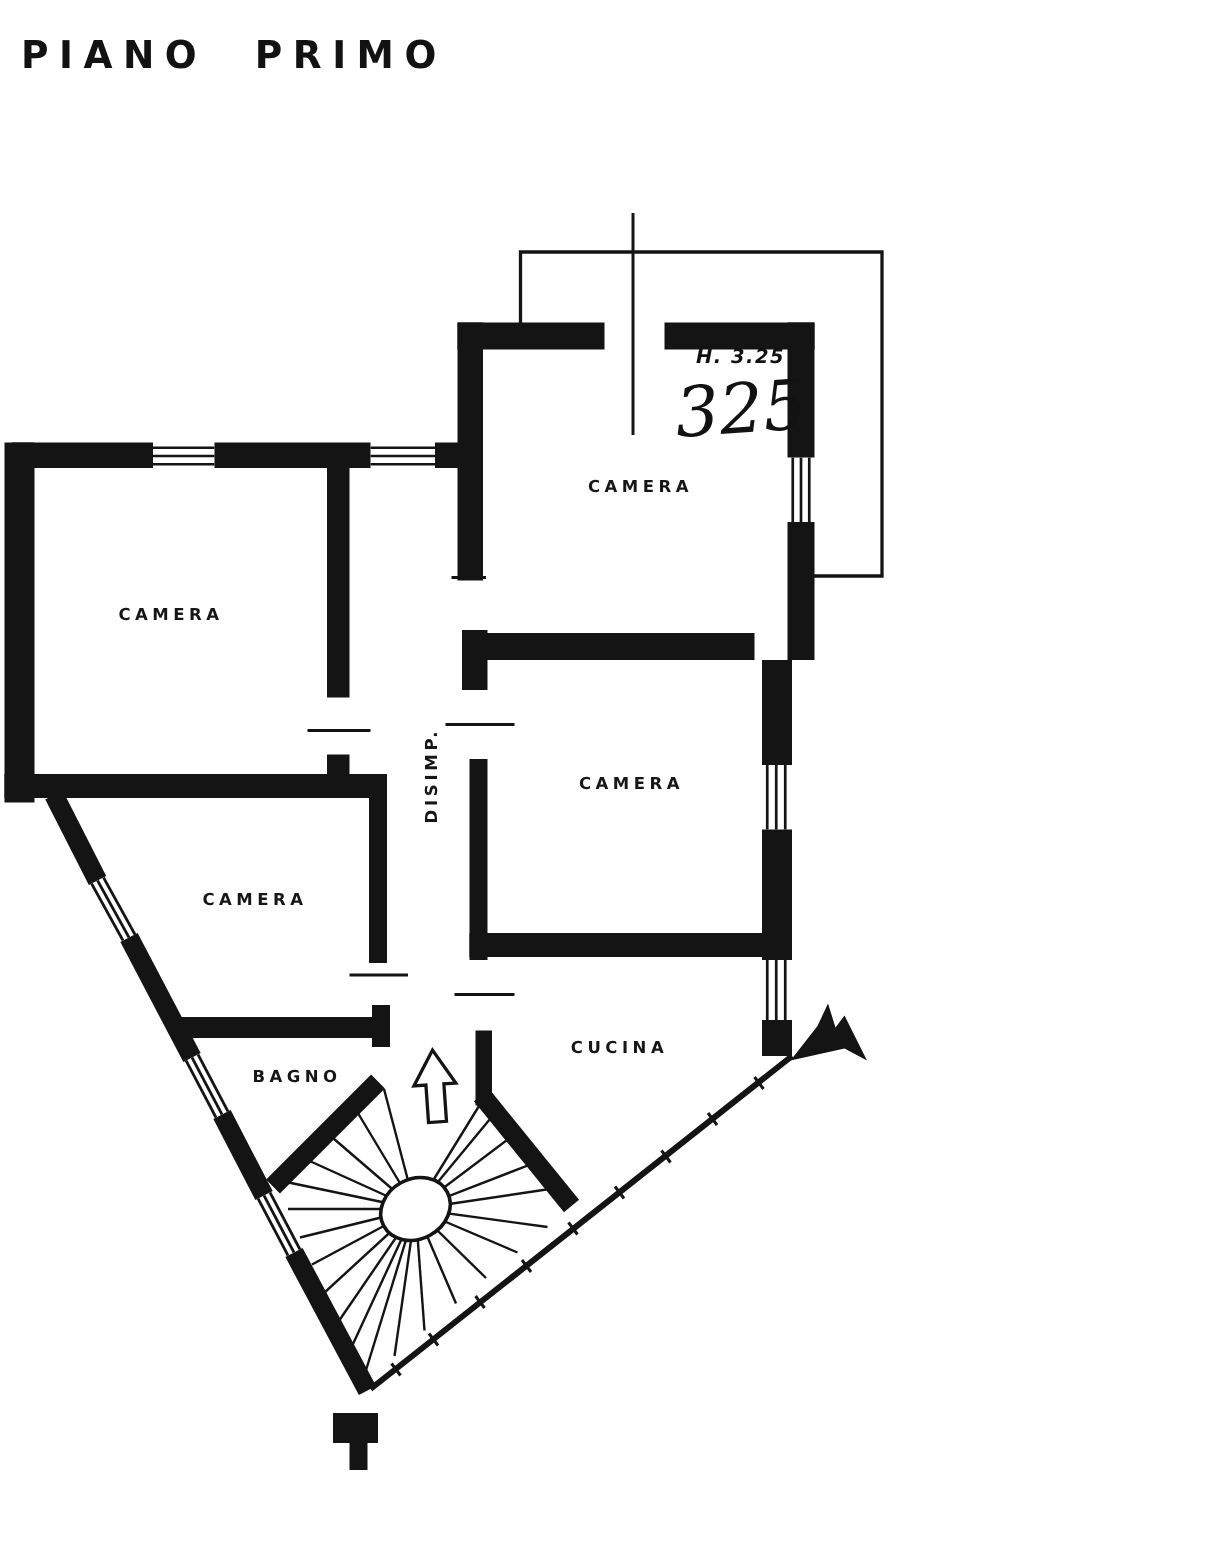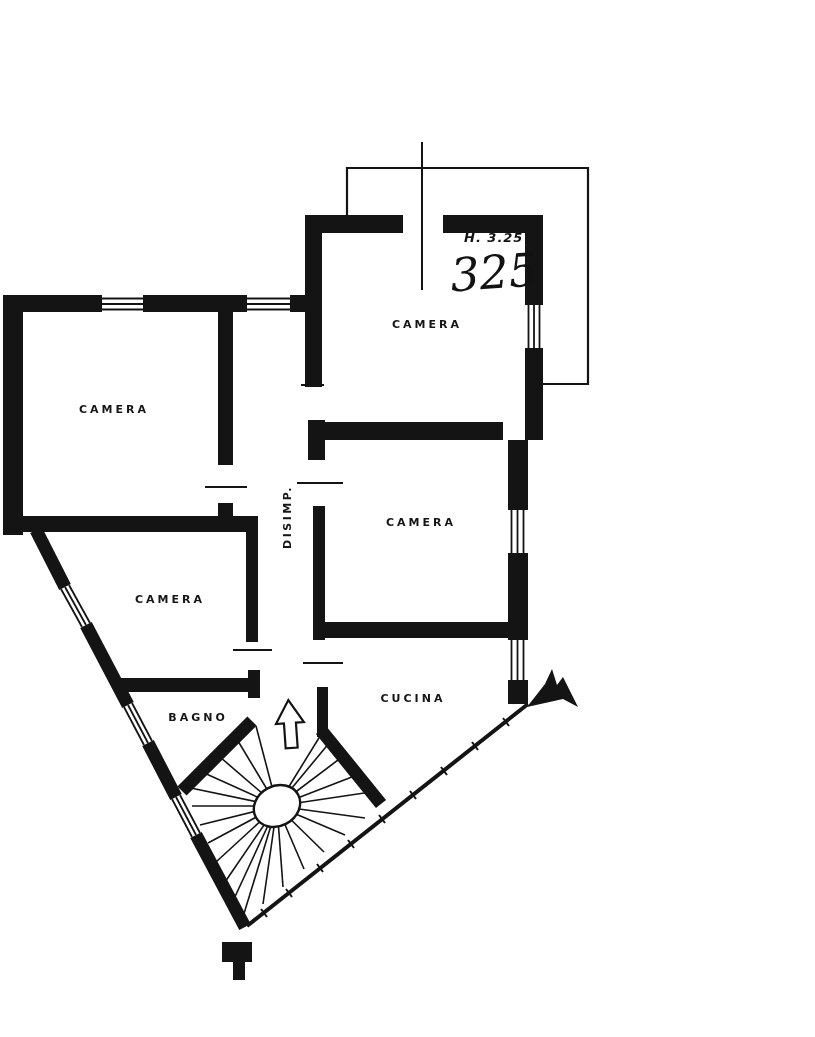--- a/index.html
+++ b/index.html
@@ -31,20 +31,21 @@
   .plan-label{font:bold 11px "DejaVu Sans",sans-serif;letter-spacing:3px;fill:#161616;}
   .plan-label-v{font:bold 11px "DejaVu Sans",sans-serif;letter-spacing:2.5px;fill:#161616;}
   .note-label{font:bold italic 13px "DejaVu Sans",sans-serif;letter-spacing:1px;fill:#121212;}
   .handwritten{font:italic 46px "DejaVu Serif",serif;fill:#121212;}
 </style>
 </head>
 <body>
 
 <div class="sheet">
 
+  <div class="plan-title">PIANO PRIMO</div>
 
   <svg width="815" height="1037" viewBox="0 0 815 1037">
 
     <g>
       <path class="terrace" d="M347,216 L347,168 L588,168 L588,384 L527,384"></path>
     </g>
 
     <g>
       <line class="thin" x1="422" y1="142" x2="422" y2="290"></line>
     </g>

